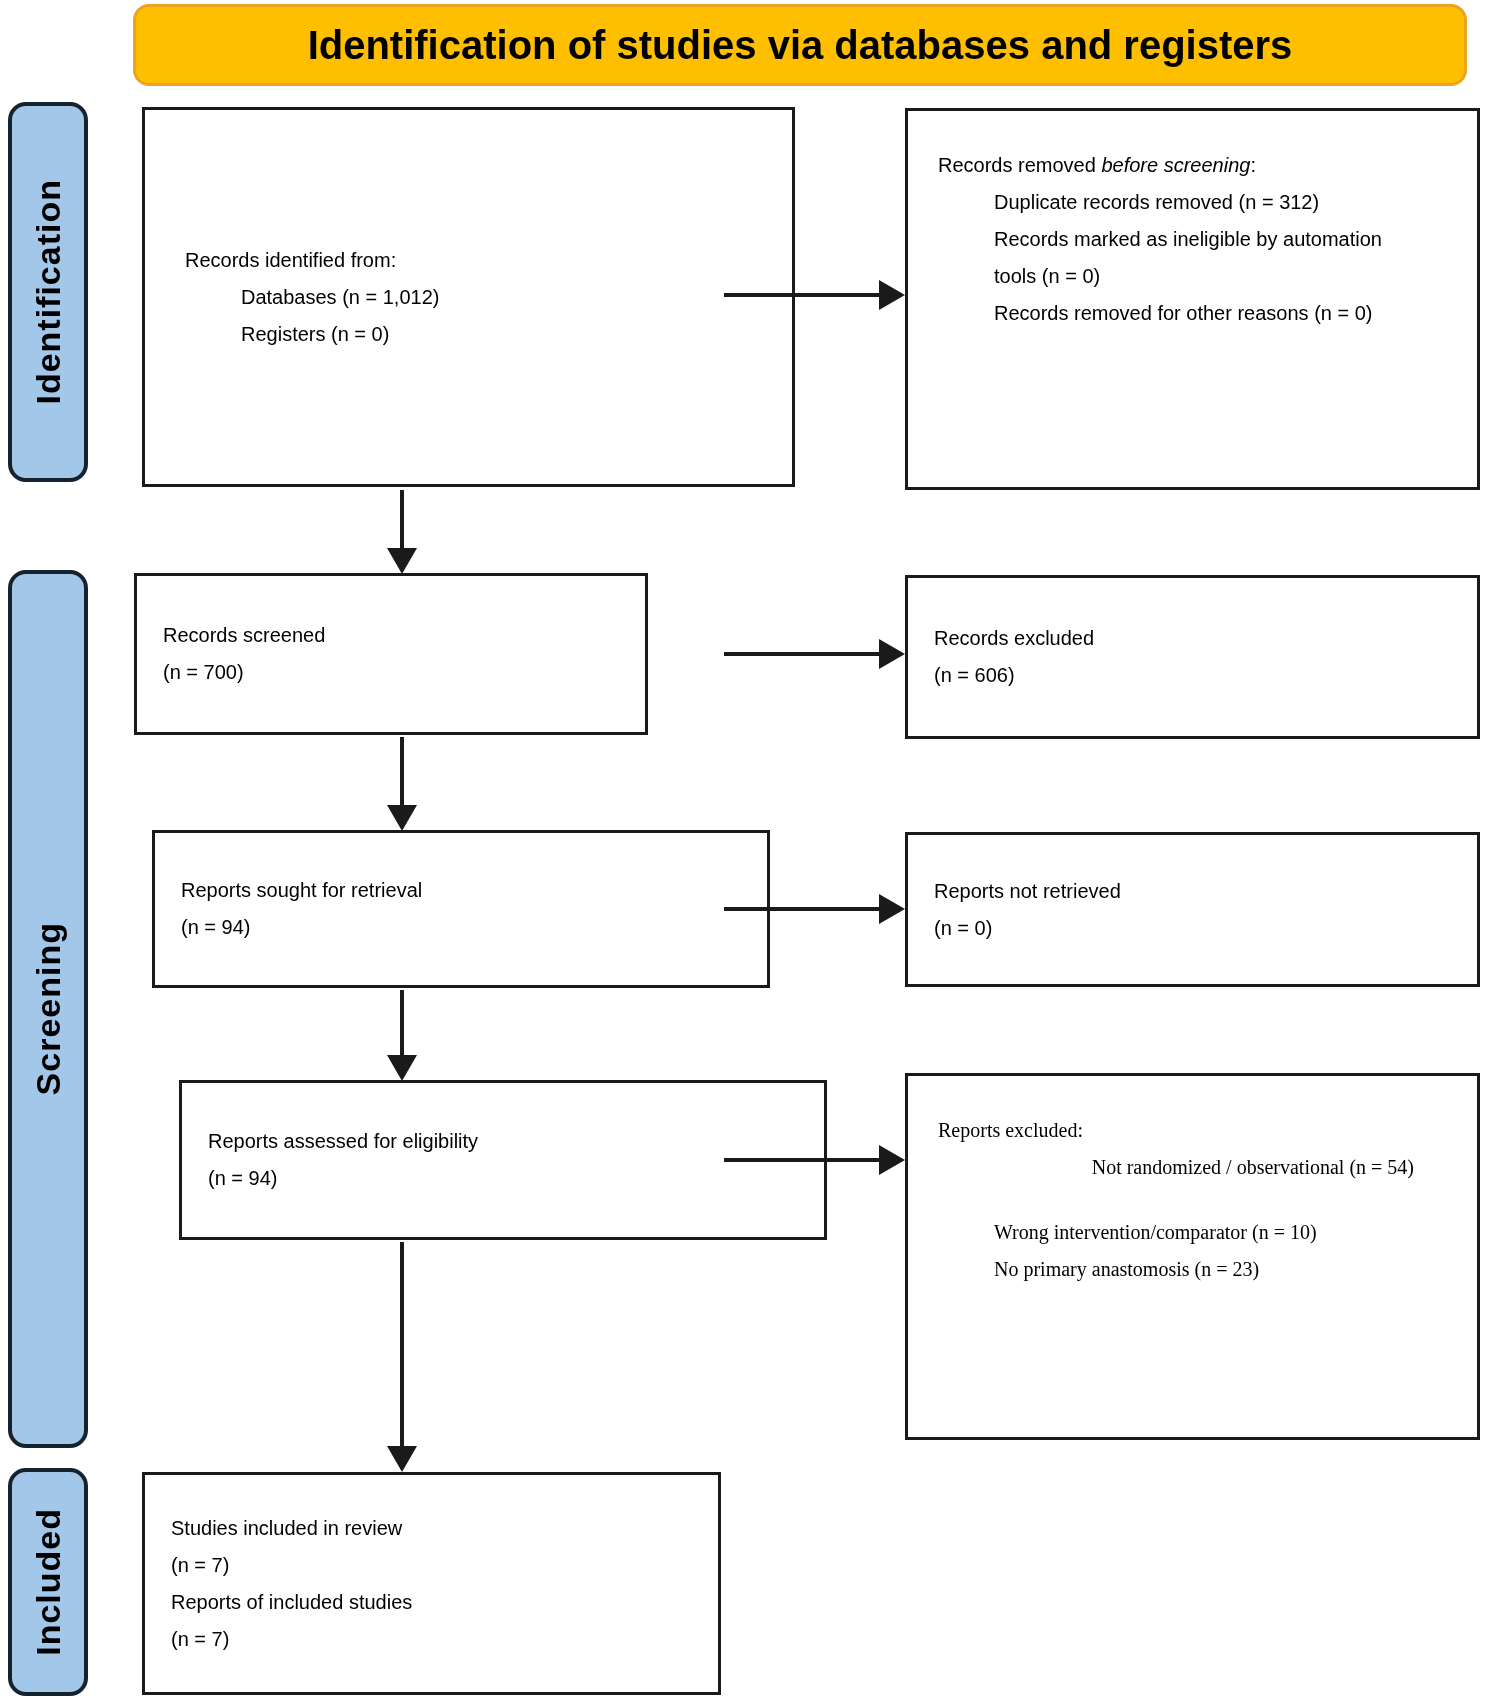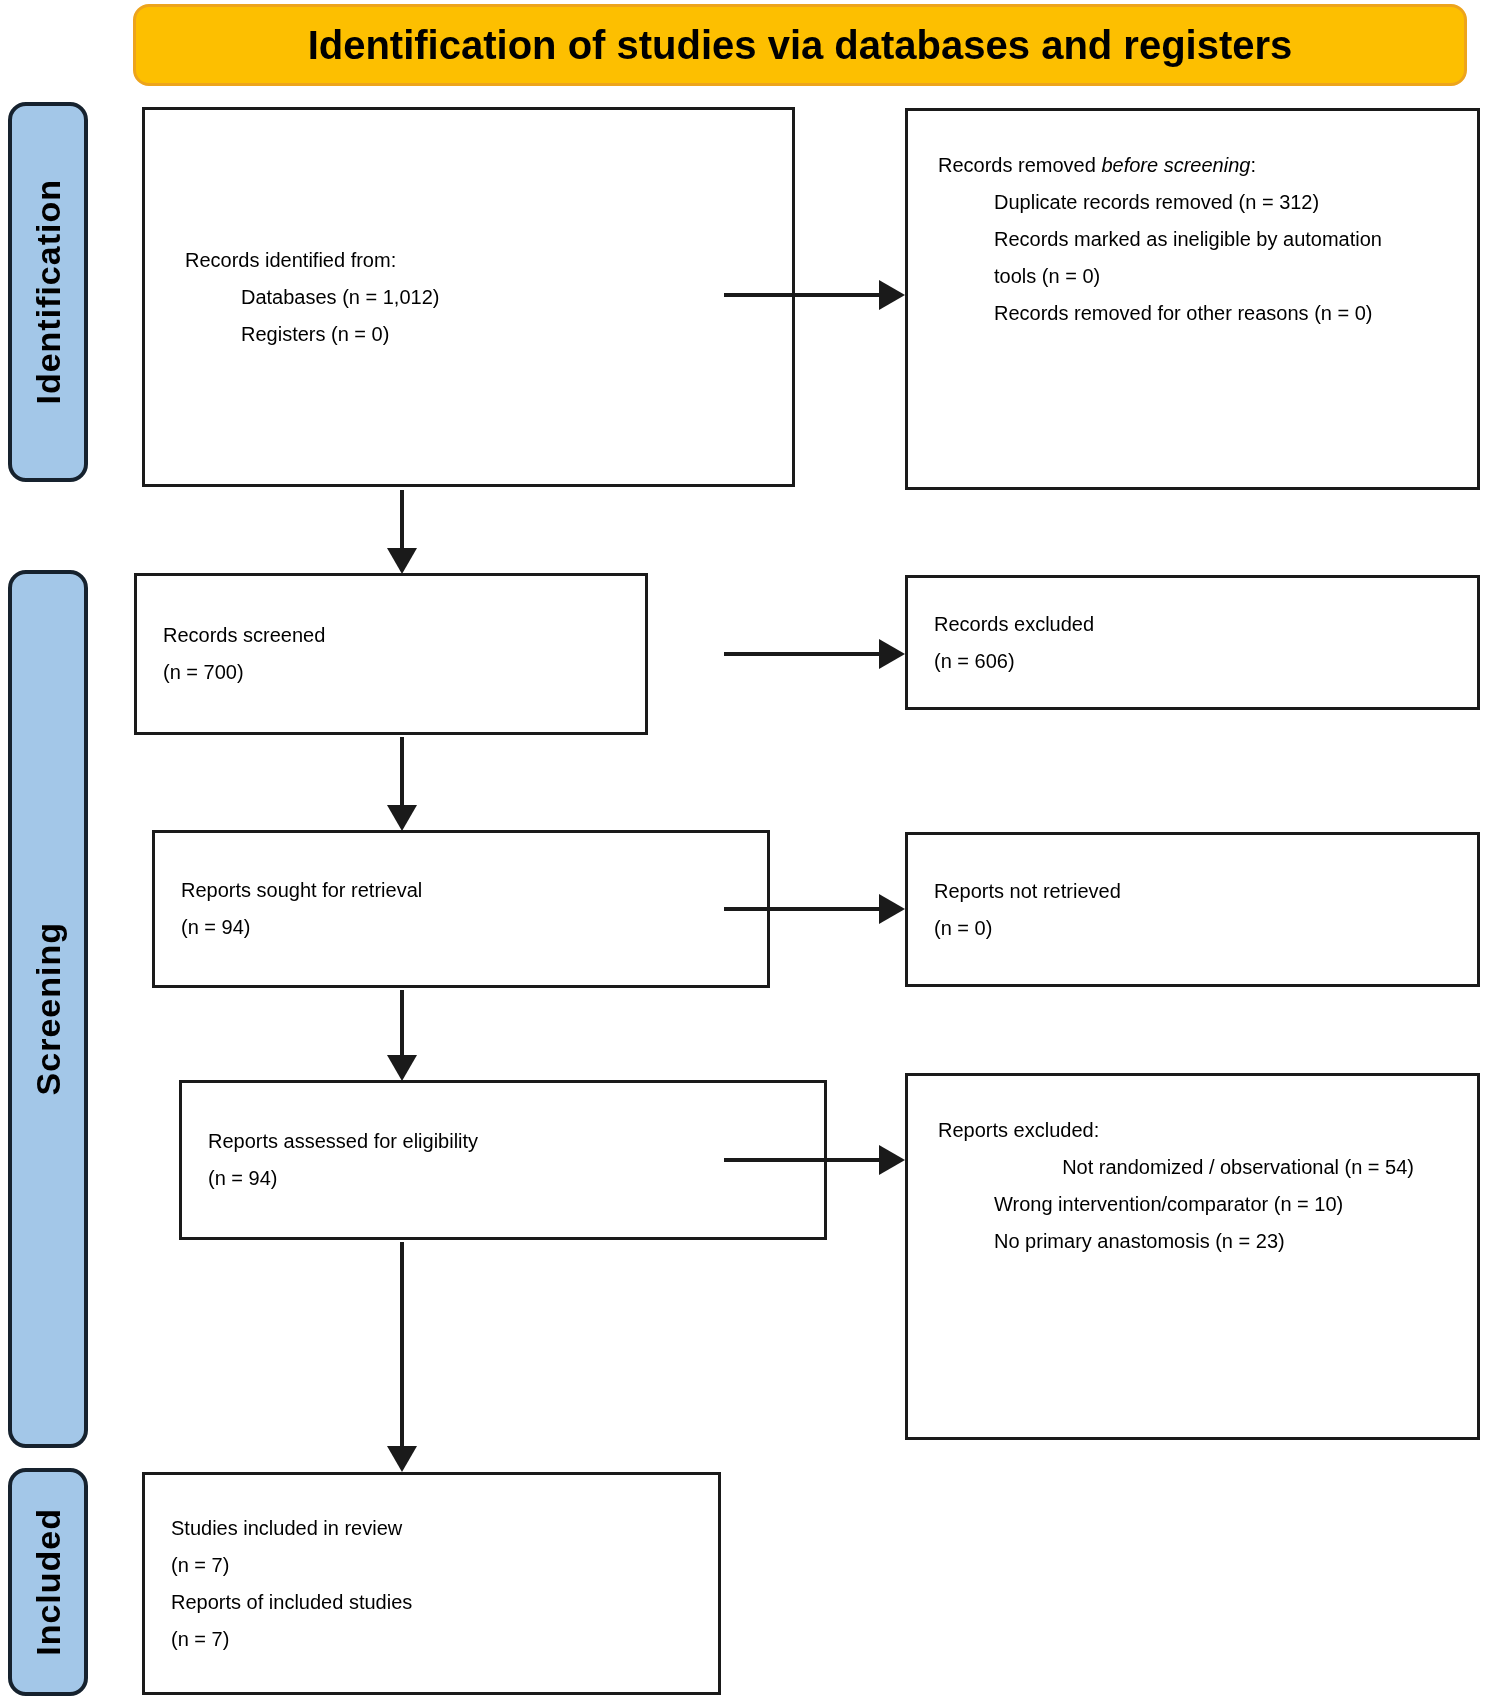--- a/index.html
+++ b/index.html
@@ -101,21 +101,21 @@
     </div>
   </div>
 
   <div class="box" style="left:134px;top:573px;width:514px;height:162px;">
     <div class="vcenter">
       <div>Records screened</div>
       <div>(n = 700)</div>
     </div>
   </div>
 
-  <div class="box" style="left:905px;top:575px;width:575px;height:135px;">
+  <div class="box" style="left:905px;top:575px;width:575px;height:164px;">
     <div class="vcenter">
       <div>Records excluded</div>
       <div>(n = 606)</div>
     </div>
   </div>
 
   <div class="box" style="left:152px;top:830px;width:618px;height:158px;">
     <div class="vcenter">
       <div>Reports sought for retrieval</div>
       <div>(n = 94)</div>
@@ -130,24 +130,24 @@
   </div>
 
   <div class="box" style="left:142px;top:1080px;width:648px;height:160px;margin-left:37px;">
     <div class="vcenter">
       <div>Reports assessed for eligibility</div>
       <div>(n = 94)</div>
     </div>
   </div>
 
   <div class="box" style="left:905px;top:1073px;width:575px;height:367px;">
-    <div class="toppad" style="">
+    <div class="toppad" style="font-family:Liberation Serif, serif;">
       <div>Reports excluded:</div>
       <div class="indent" style="max-width:420px;text-align:right;">Not randomized / observational (n = 54)</div>
-      <div class="indent" style="max-width:420px;">Wrong intervention/comparator (n = 10)</div>
+      <div class="indent" style="max-width:420px;margin-top:28px;">Wrong intervention/comparator (n = 10)</div>
       <div class="indent" style="max-width:420px;">No primary anastomosis (n = 23)</div>
     </div>
   </div>
 
   <div class="box" style="left:142px;top:1472px;width:579px;height:223px;">
     <div class="vcenter">
       <div>Studies included in review</div>
       <div>(n = 7)</div>
       <div>Reports of included studies</div>
       <div>(n = 7)</div>

